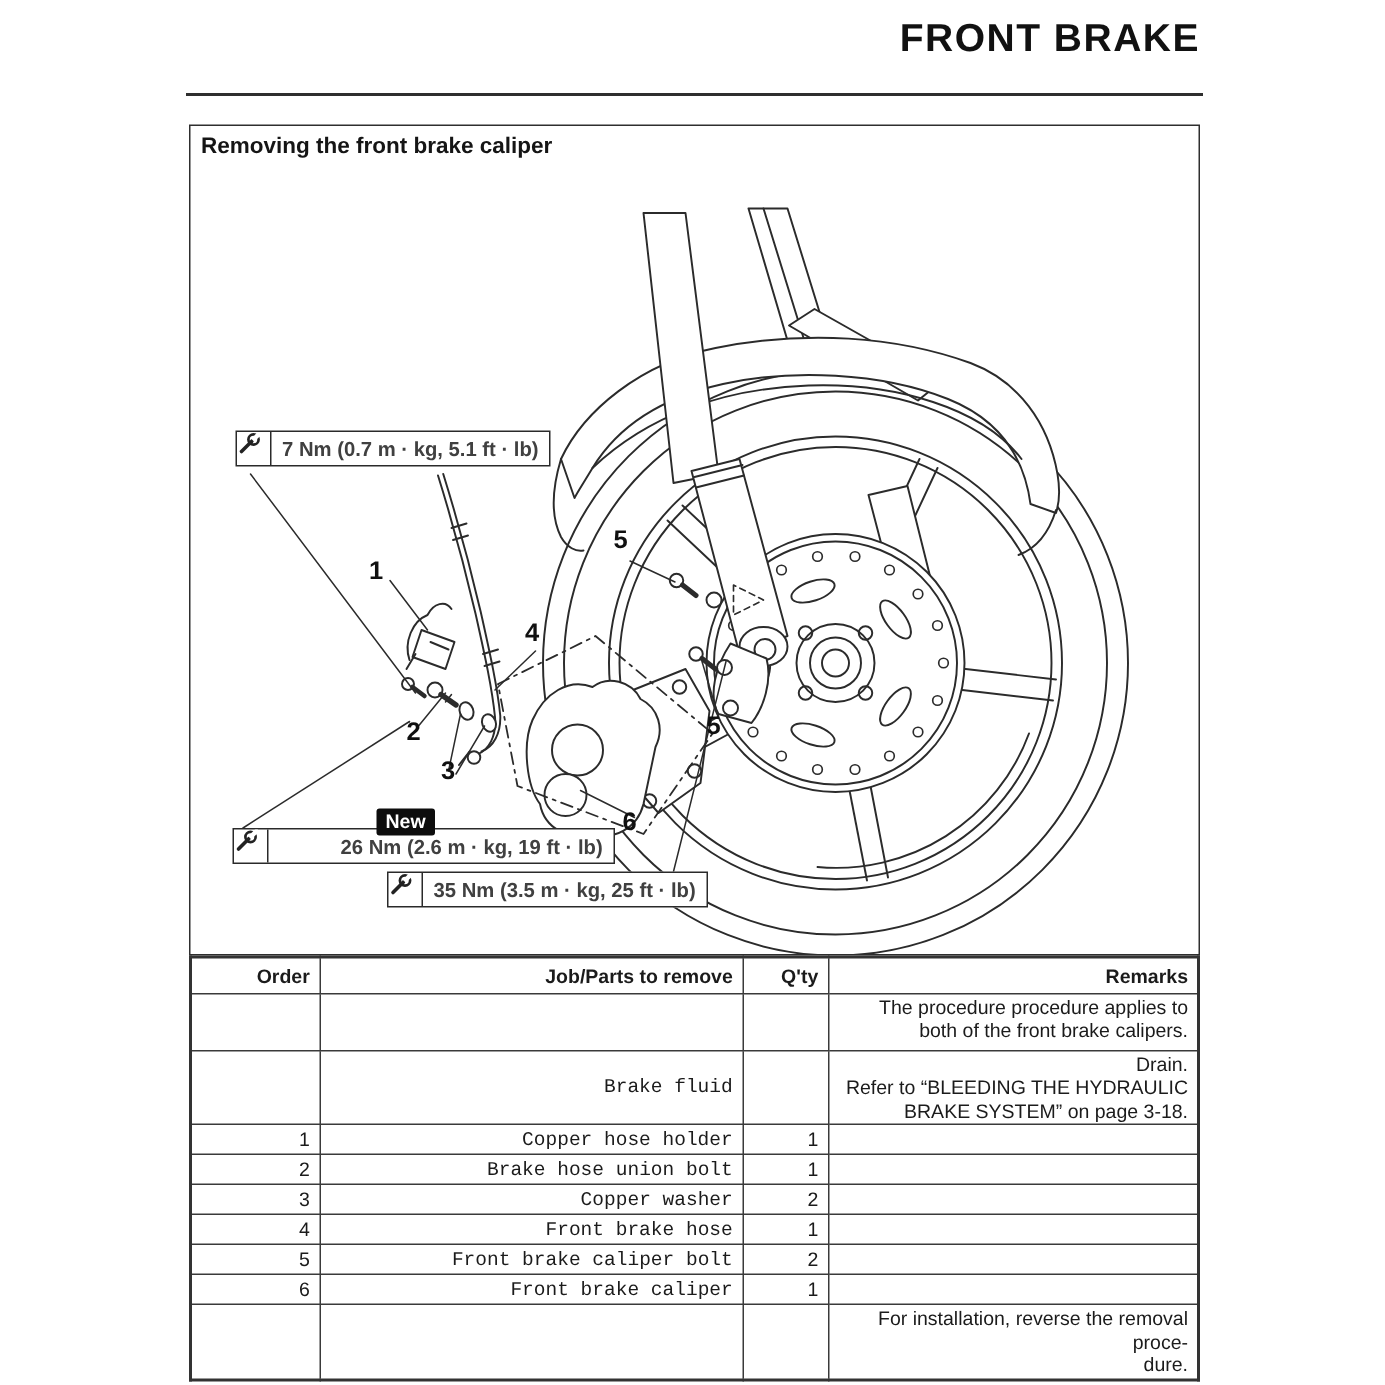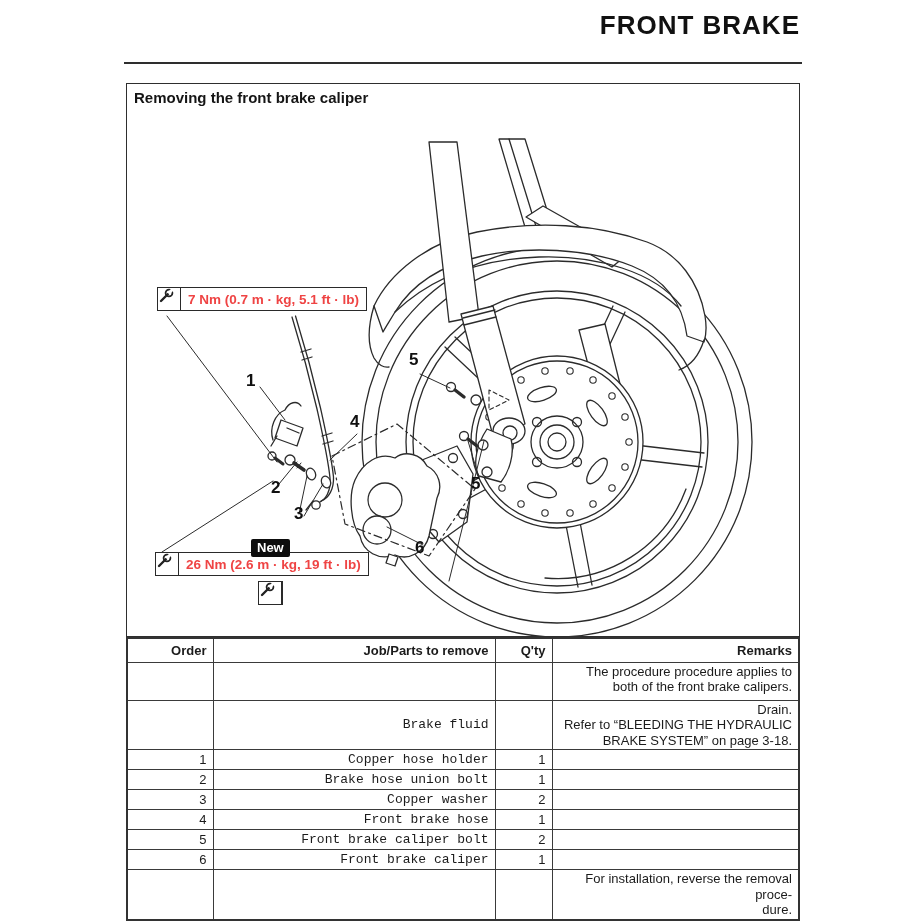--- a/index.html
+++ b/index.html
@@ -14,21 +14,21 @@
   .figure{position:absolute;left:126px;top:83px;width:674px;height:554px;
           border:1.7px solid #2e2e2e;box-sizing:border-box;overflow:hidden;}
   .figure-heading{position:absolute;left:7px;top:5px;font-size:15px;font-weight:bold;color:#151515;}
   .figure svg{position:absolute;left:0;top:0;}
 
   .torque{position:absolute;display:inline-flex;align-items:stretch;background:#fff;
           border:1.7px solid #2a2a2a;height:22px;}
   .torque .wrench-cell{width:22px;display:flex;align-items:center;justify-content:center;
           border-right:1.6px solid #2a2a2a;}
   .torque .torque-text{display:flex;align-items:center;padding:0 7px;font-size:13.5px;
-          font-weight:bold;white-space:nowrap;color:#ef4444;}
+          font-weight:bold;white-space:nowrap;color:#404040;}
 
   .num{position:absolute;font-size:17px;font-weight:bold;color:#101010;line-height:1;}
   .new-badge{position:absolute;background:#0d0d0d;color:#fff;font-size:13px;font-weight:bold;
              padding:2px 6px 3px;border-radius:2px;line-height:1;}
 
   .parts-table{position:absolute;left:126px;top:637px;width:674px;border-collapse:collapse;
                table-layout:fixed;font-size:13px;color:#1b1b1b;}
   .parts-table td,.parts-table th{border:1.3px solid #3a3a3a;padding:1px 6px;
                overflow:hidden;text-align:right;}
   .parts-table{border:2px solid #333;}
@@ -199,38 +199,39 @@
     <div class="torque" style="left:30px;top:203px;">
       <span class="wrench-cell">
         <svg width="16" height="16" viewBox="0 0 16 16">
           <line x1="3" y1="13" x2="10" y2="6" stroke="#222" stroke-width="2.4" stroke-linecap="round"></line>
           <circle cx="11" cy="5" r="3.4" fill="none" stroke="#222" stroke-width="1.8"></circle>
           <line x1="10.5" y1="5.5" x2="16" y2="0" stroke="#fff" stroke-width="3"></line>
         </svg>
       </span>
       <span class="torque-text">7 Nm (0.7 m · kg, 5.1 ft · lb)</span>
     </div>
-    <div class="torque" style="left:28px;top:468px;">
+    <div class="torque" style="left:28px;top:468px;gap:41px;">
       <span class="wrench-cell">
         <svg width="16" height="16" viewBox="0 0 16 16">
           <line x1="3" y1="13" x2="10" y2="6" stroke="#222" stroke-width="2.4" stroke-linecap="round"></line>
           <circle cx="11" cy="5" r="3.4" fill="none" stroke="#222" stroke-width="1.8"></circle>
           <line x1="10.5" y1="5.5" x2="16" y2="0" stroke="#fff" stroke-width="3"></line>
         </svg>
       </span>
       <span class="torque-text">26 Nm (2.6 m · kg, 19 ft · lb)</span>
     </div>
     <div class="torque" style="left:131px;top:497px;">
       <span class="wrench-cell">
         <svg width="16" height="16" viewBox="0 0 16 16">
           <line x1="3" y1="13" x2="10" y2="6" stroke="#222" stroke-width="2.4" stroke-linecap="round"></line>
           <circle cx="11" cy="5" r="3.4" fill="none" stroke="#222" stroke-width="1.8"></circle>
           <line x1="10.5" y1="5.5" x2="16" y2="0" stroke="#fff" stroke-width="3"></line>
         </svg>
       </span>
+      <span class="torque-text">35 Nm (3.5 m · kg, 25 ft · lb)</span>
     </div>
 
     <div class="num" style="left:119px;top:288px;">1</div>
     <div class="num" style="left:144px;top:395px;">2</div>
     <div class="num" style="left:167px;top:421px;">3</div>
     <div class="num" style="left:223px;top:329px;">4</div>
     <div class="num" style="left:282px;top:267px;">5</div>
     <div class="num" style="left:344px;top:391px;">5</div>
     <div class="num" style="left:288px;top:455px;">6</div>
 

